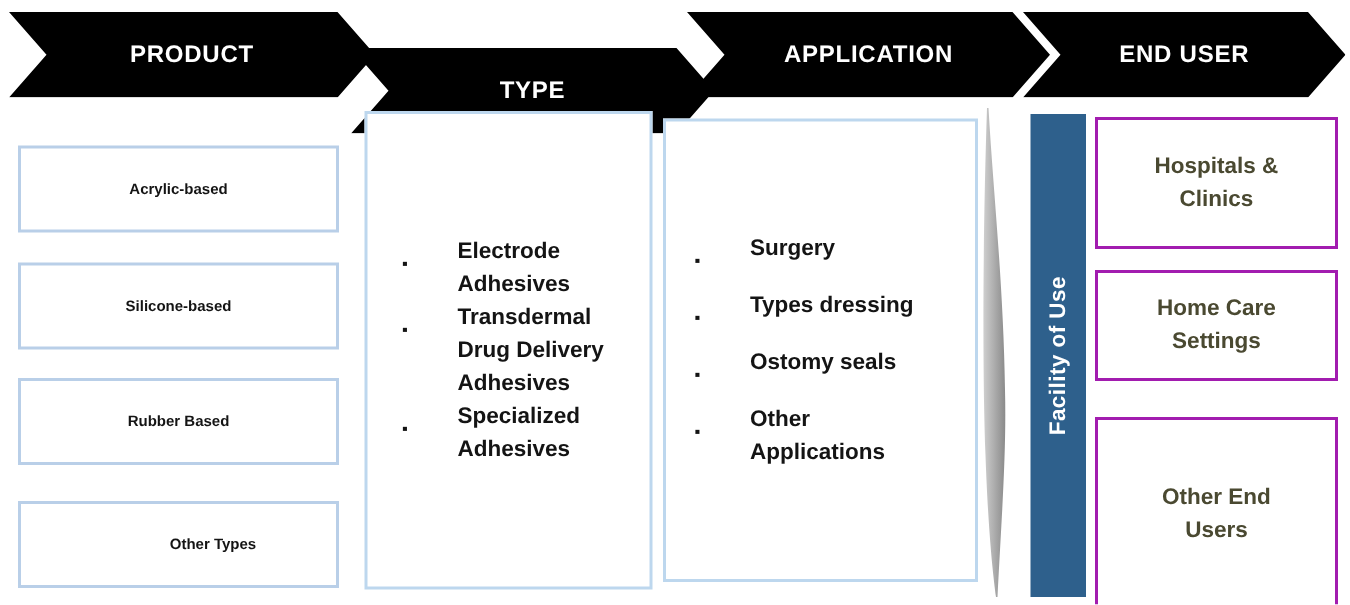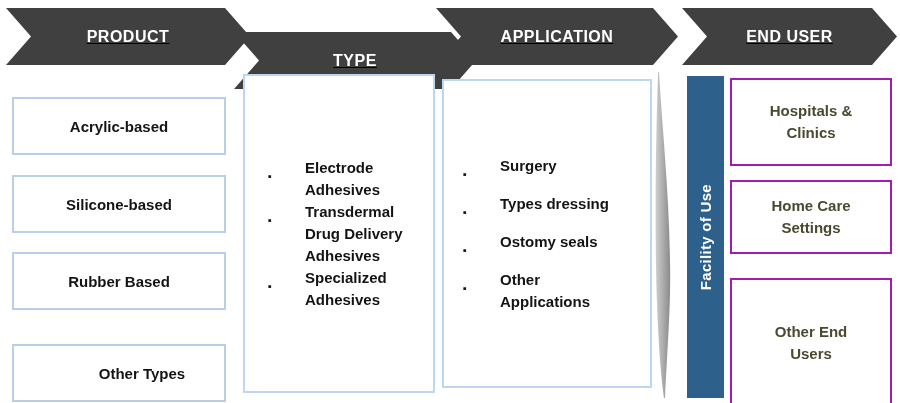--- a/index.html
+++ b/index.html
@@ -3,41 +3,41 @@
 <meta charset="utf-8">
 <style>
   html,body { margin:0; padding:0; background:#ffffff; }
   * { box-sizing:border-box; }
   .stage {
     position:relative; width:900px; height:403px; background:#ffffff;
     font-family:"Liberation Sans", sans-serif; overflow:hidden;
   }
   
   .arrow {
-    position:absolute; top:8px; height:57px; background:#404040;
+    position:absolute; top:8px; height:57px; background:#000000;
     clip-path:polygon(0 0, calc(100% - 25px) 0, 100% 50%, calc(100% - 25px) 100%, 0 100%, 25px 50%);
     display:flex; align-items:center; justify-content:center;text-decoration:underline;
   }
   .arrow span {
     color:#ffffff; font-weight:bold; font-size:16px; letter-spacing:.5px;
   }
   .arrow-product     { left:6px;   width:244px; }
   .arrow-type        { left:234px; width:242px;margin-top:24px; }
-  .arrow-application { left:436px; width:242px; }
+  .arrow-application { left:458px; width:242px; }
   .arrow-enduser     { left:682px; width:215px; }
 
   
   .pbox {
     position:absolute; left:12px; width:214px; height:58px;
     background:#ffffff; border:2px solid #B9CFE8;
     display:flex; align-items:center; justify-content:center;
-    font-weight:bold; font-size:15px; color:#141414; text-align:center;
+    font-weight:bold; font-size:10px; color:#141414; text-align:center;
   }
   .pbox-0 { top:97px; }  .pbox-1 { top:175px; }
-  .pbox-2 { top:252px; } .pbox-3 { top:344px;padding-left:46px; }
+  .pbox-2 { top:252px; } .pbox-3 { top:334px;padding-left:46px; }
 
   
   .panel {
     position:absolute; background:#ffffff; border:2px solid #BDD7EE;
     display:flex; flex-direction:column; justify-content:center;
   }
   .panel-type        { left:243px; top:74px; width:192px; height:319px; padding-left:20px; }
   .panel-application { left:442px; top:79px; width:210px; height:309px; padding-left:16px; }
   .li { display:flex; align-items:flex-start; }
   .li .bullet {

